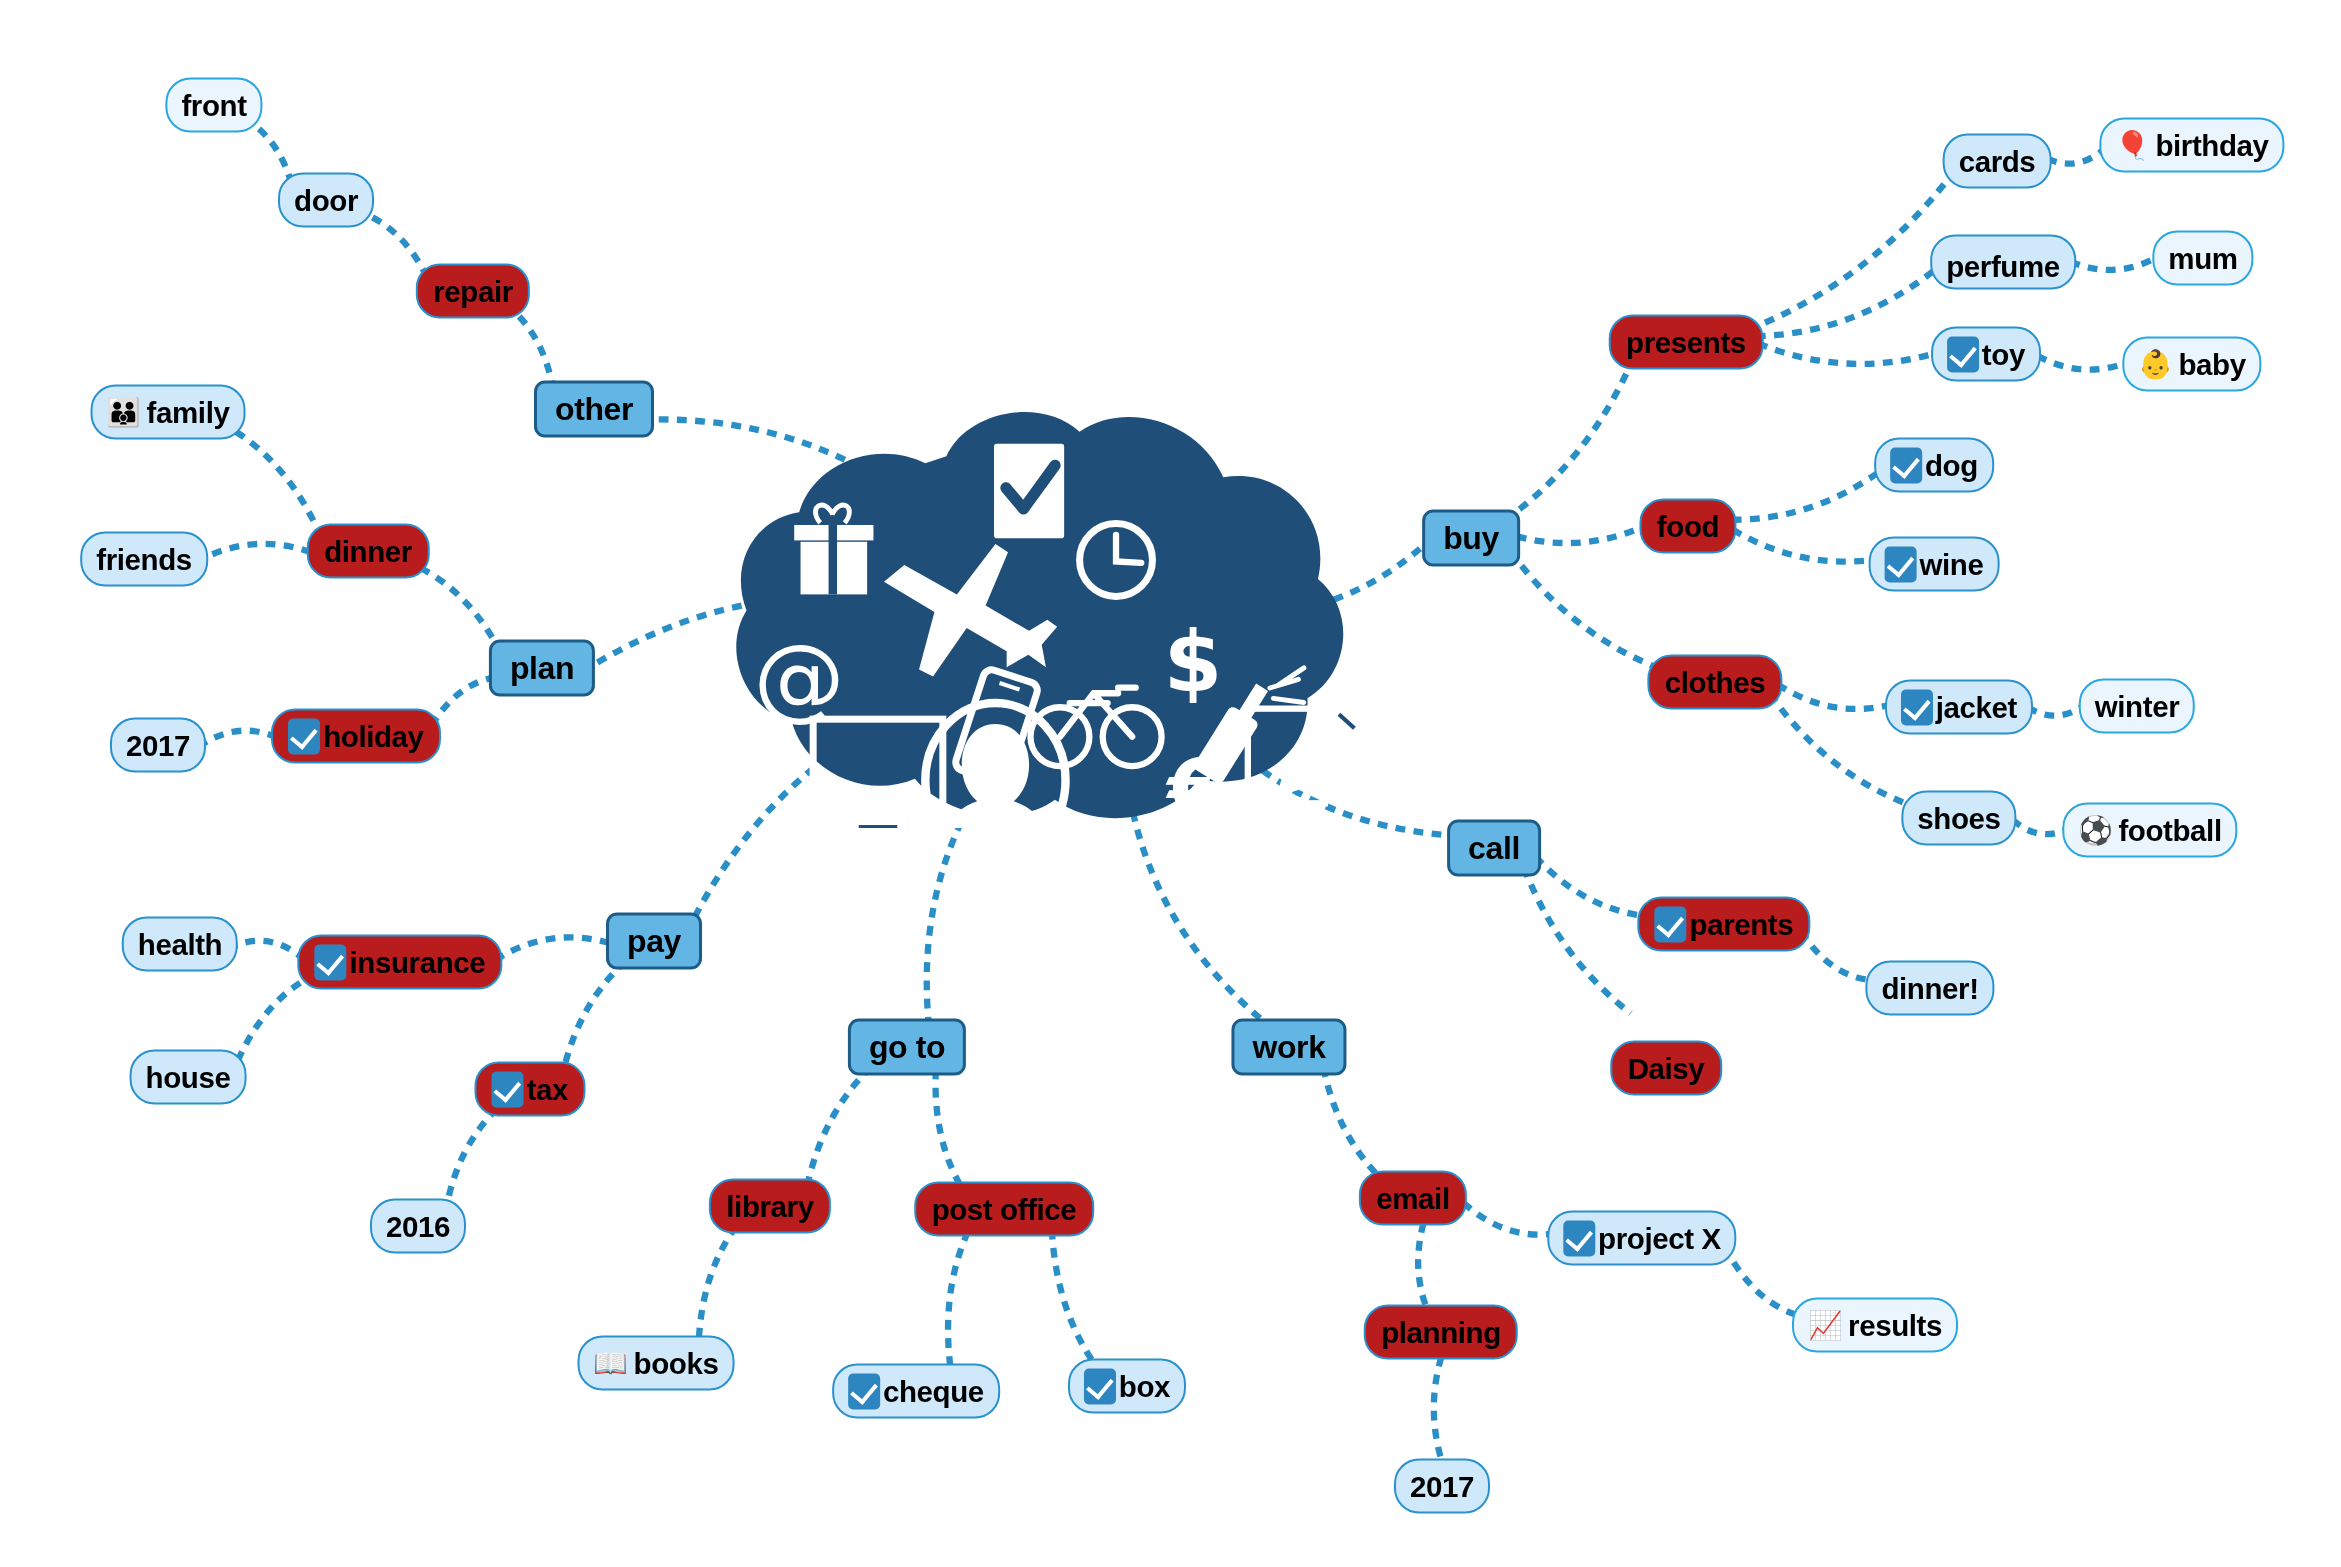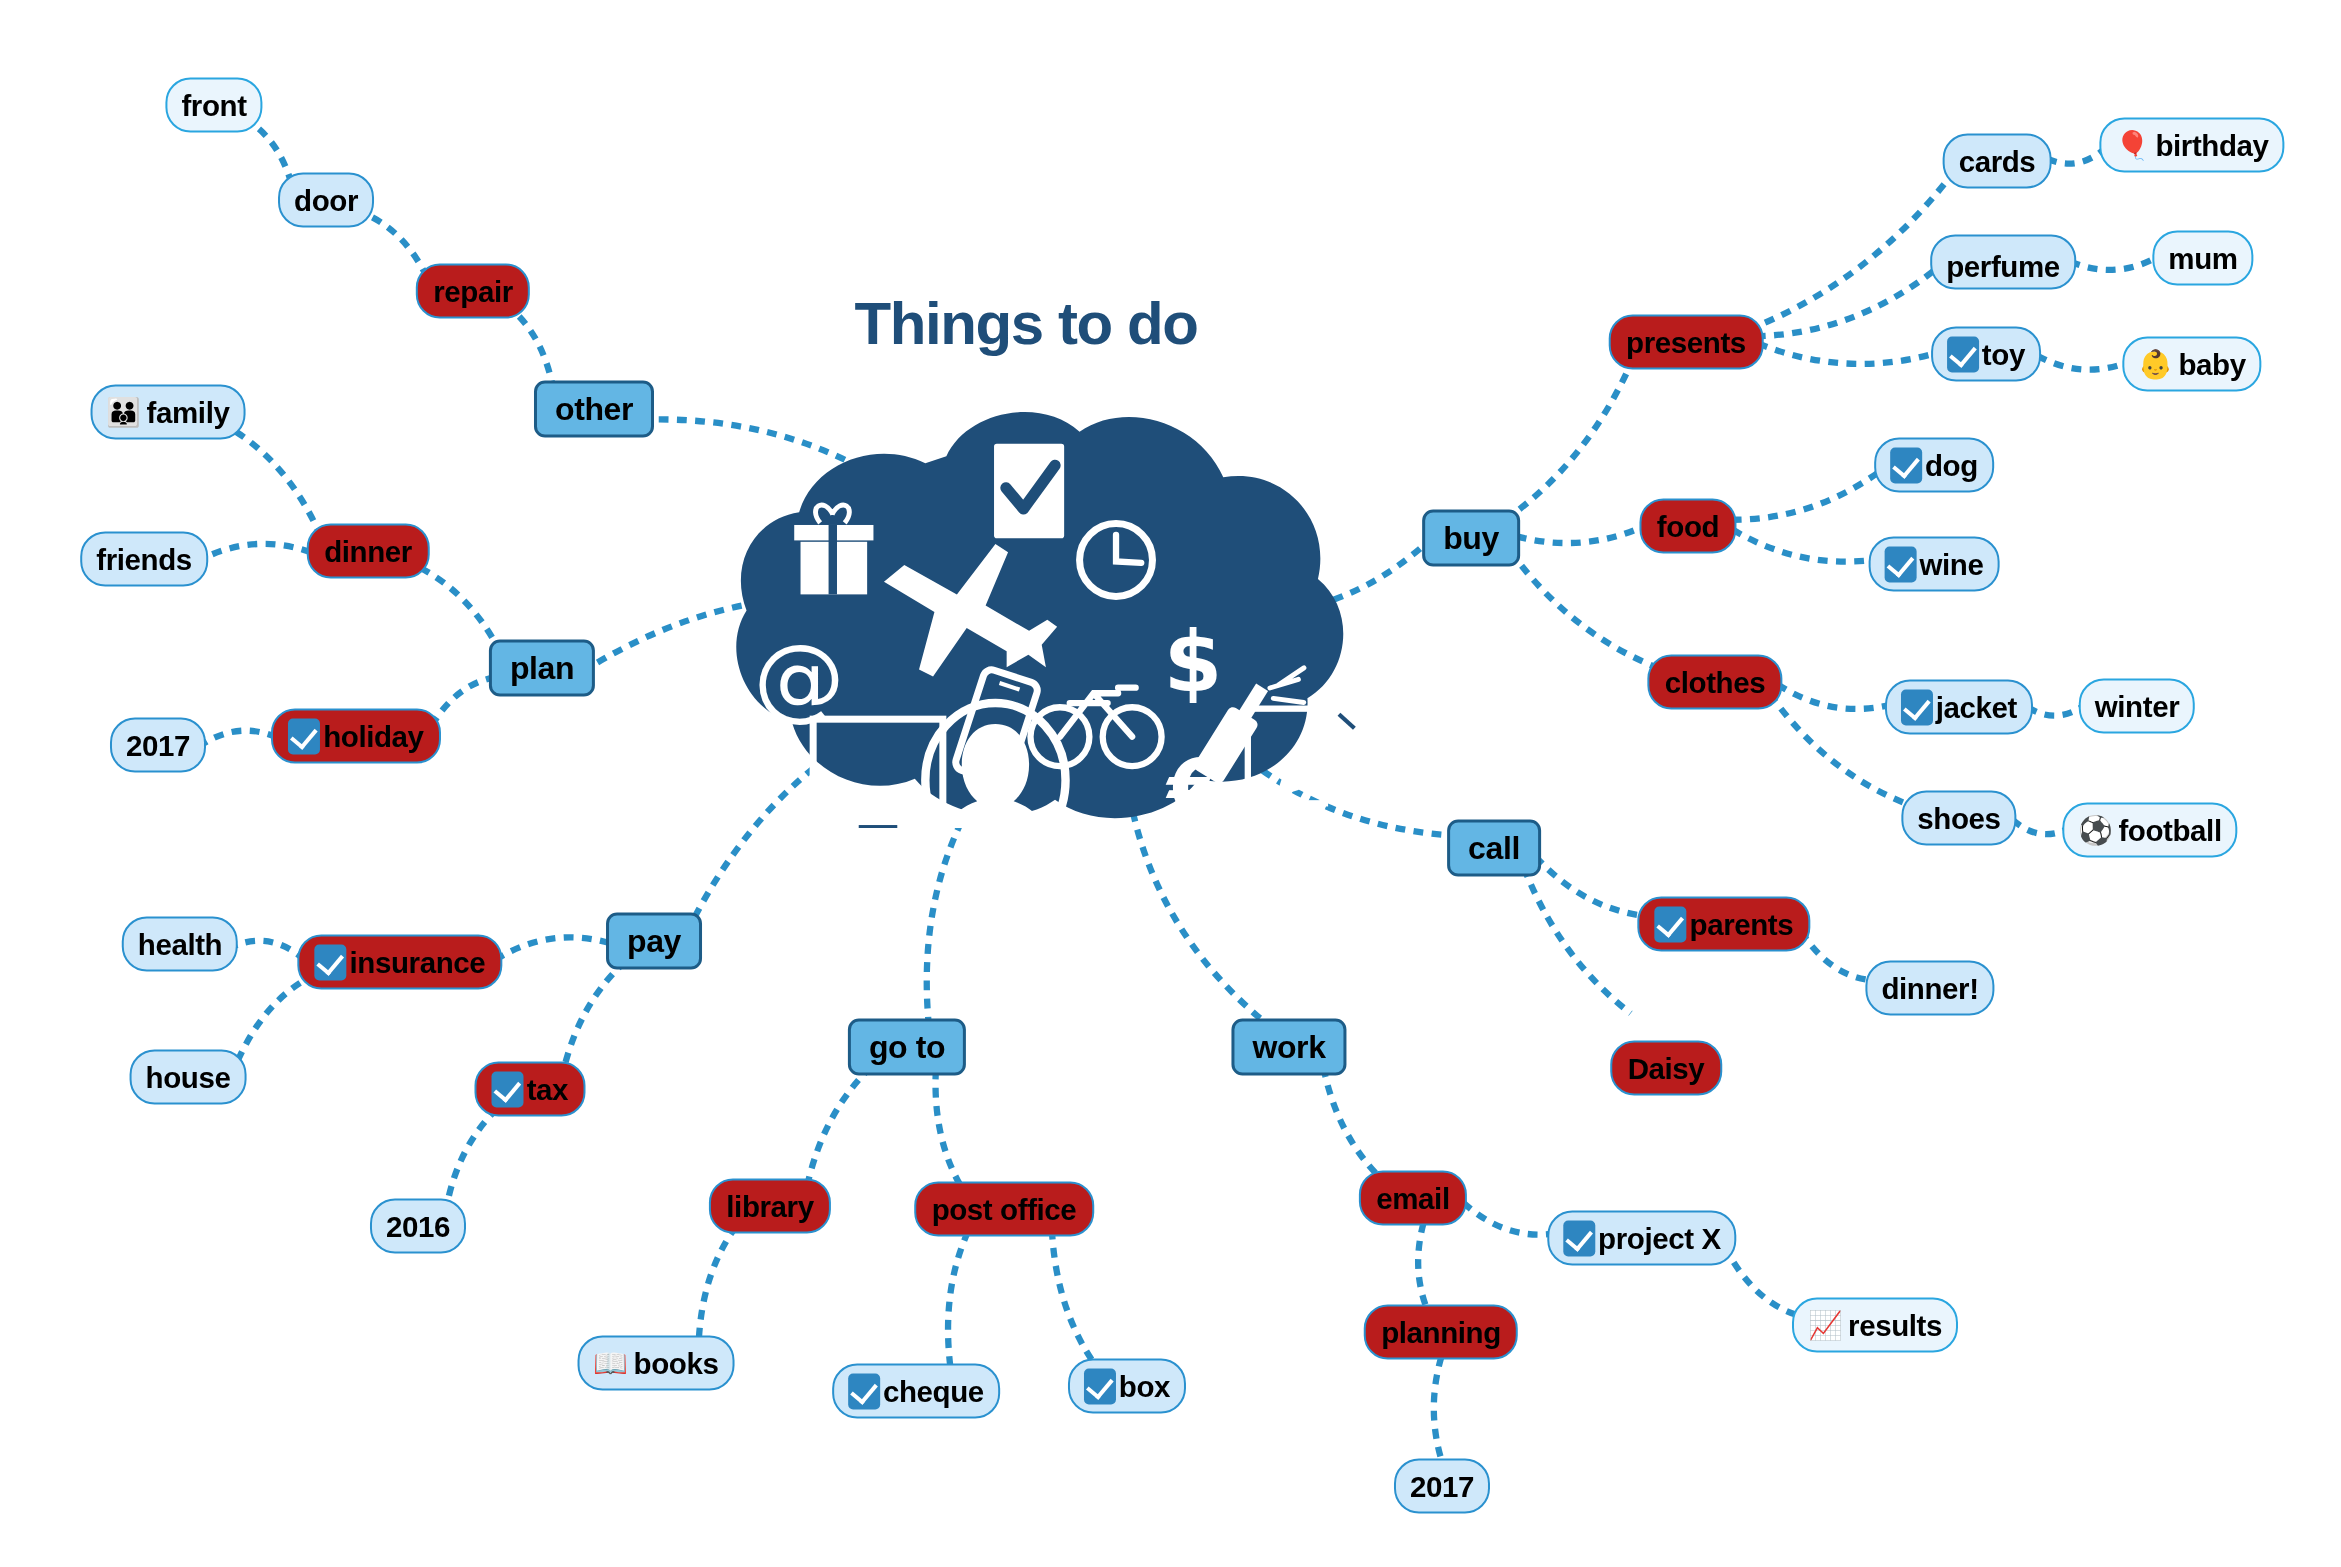--- a/index.html
+++ b/index.html
@@ -242,21 +242,20 @@
 
       <g>
         <ellipse cx="400" cy="572" rx="100" ry="110" fill="none" stroke="#ffffff" stroke-width="12"></ellipse>
         <path d="M400 492 c-30 0 -48 26 -48 58 c0 24 10 42 22 52
                  c-34 12 -58 40 -58 78 l168 0 c0 -38 -24 -66 -58 -78
                  c12 -10 22 -28 22 -52 c0 -32 -18 -58 -48 -58 z"></path>
       </g>
     </g>
   </svg>
 
-  <div id="title" style="left: 1026px; top: 323px;">Things  to do</div>
 
   <div id="nodes">
       <div class="node lvl1" style="left: 594px; top: 409px;">
         <span class="lbl">other</span>
       </div>
       <div class="node lvl2" style="left: 473px; top: 291px;">
         <span class="lbl">repair</span>
       </div>
       <div class="node lvl3" style="left: 326px; top: 200px;">
         <span class="lbl">door</span>

